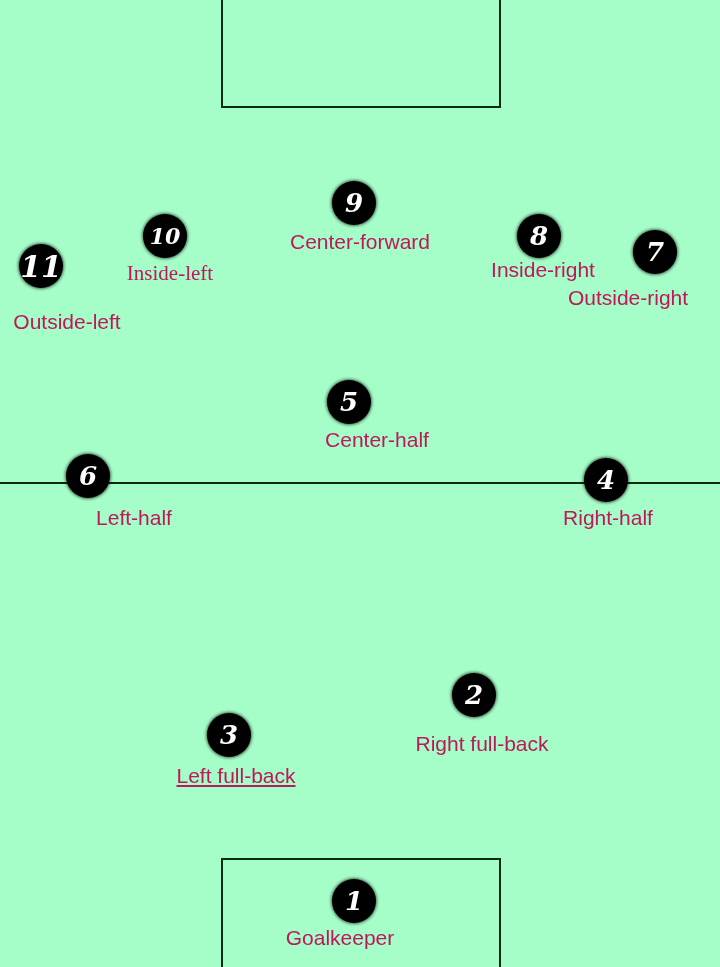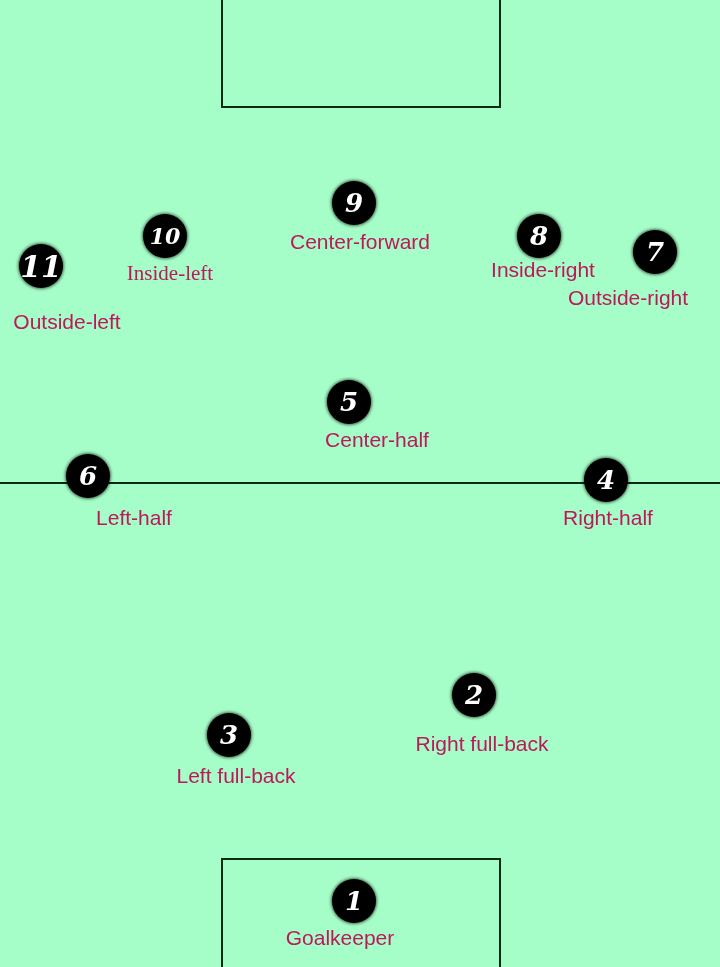--- a/index.html
+++ b/index.html
@@ -33,21 +33,21 @@
   <div class="label" style="left: 340px; top: 926px;">Goalkeeper</div>
 
   <div class="player" style="left: 474px; top: 695px;">
     <div class="disc">2</div>
   </div>
   <div class="label" style="left: 482px; top: 724px; margin-top: 8px;">Right full-back</div>
 
   <div class="player" style="left: 229px; top: 735px;">
     <div class="disc">3</div>
   </div>
-  <div class="label" style="left: 236px; top: 764px;">Left full-back</div>
+  <div class="label" style="left: 236px; top: 764px; text-decoration: underline;">Left full-back</div>
 
   <div class="player" style="left: 606px; top: 480px;">
     <div class="disc">4</div>
   </div>
   <div class="label" style="left: 608px; top: 506px;">Right-half</div>
 
   <div class="player" style="left: 349px; top: 402px;">
     <div class="disc">5</div>
   </div>
   <div class="label" style="left: 357px; top: 428px; margin-left: 20px;">Center-half</div>

